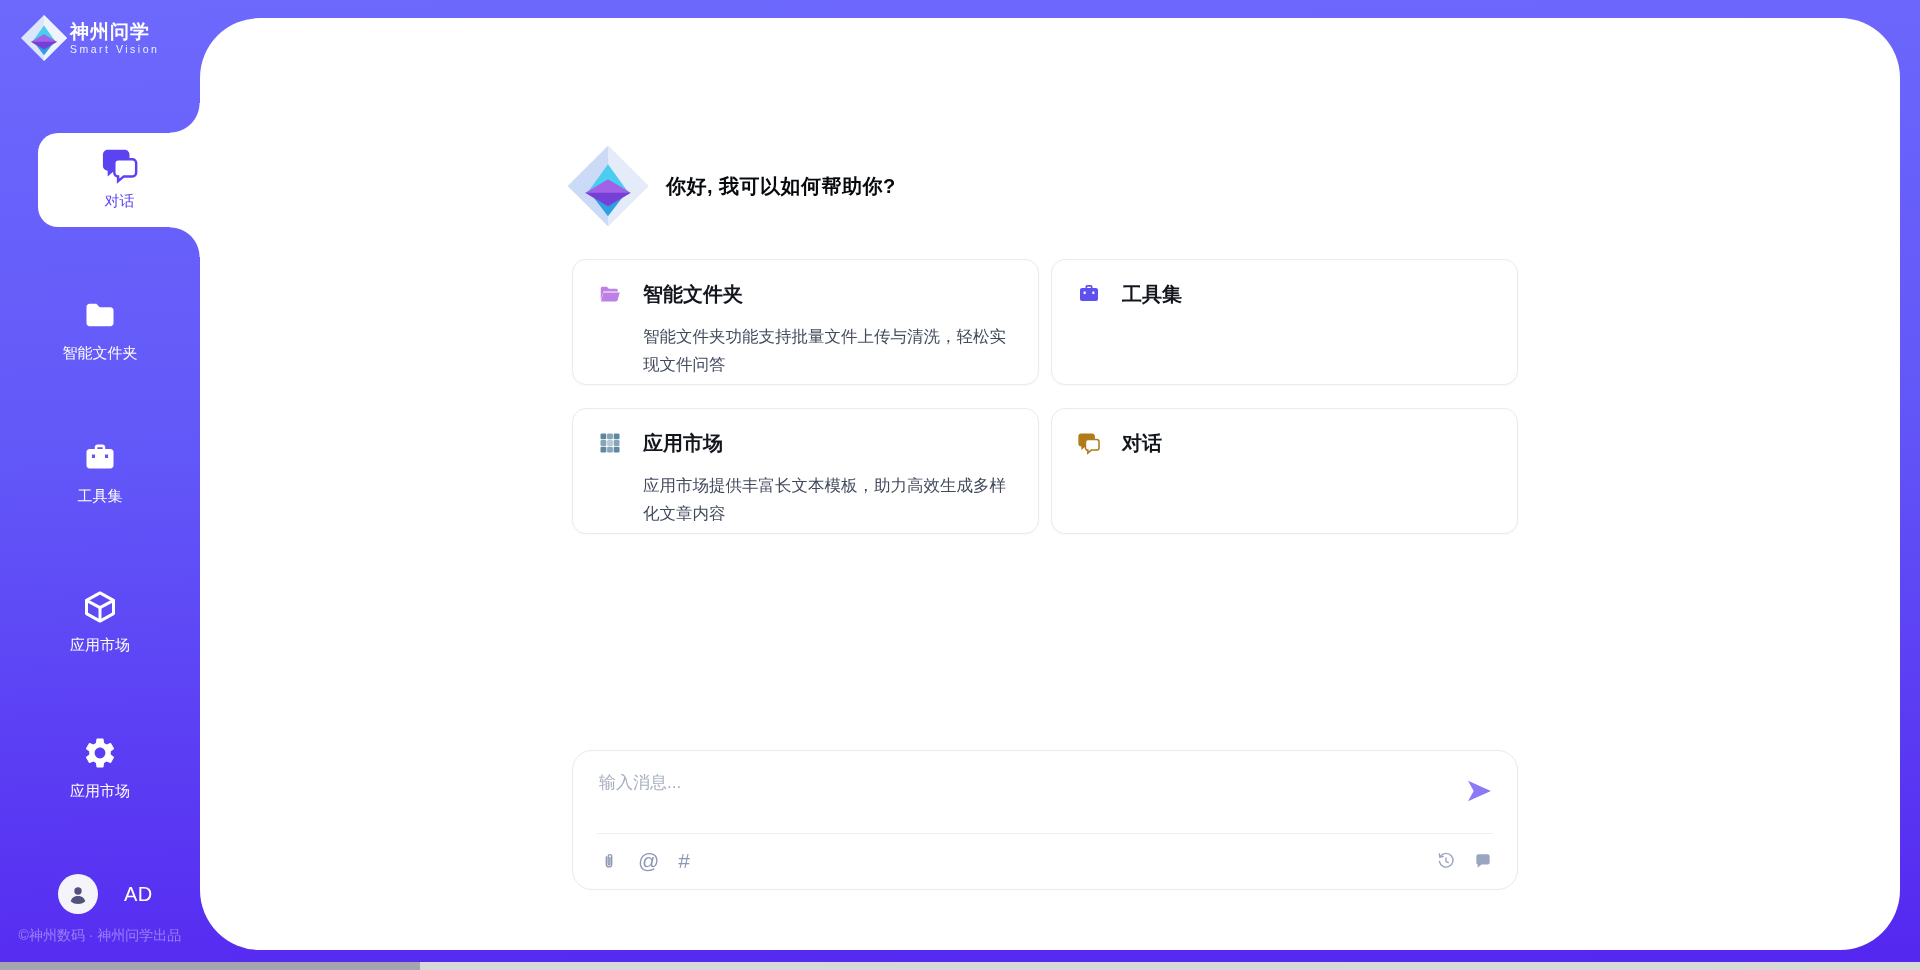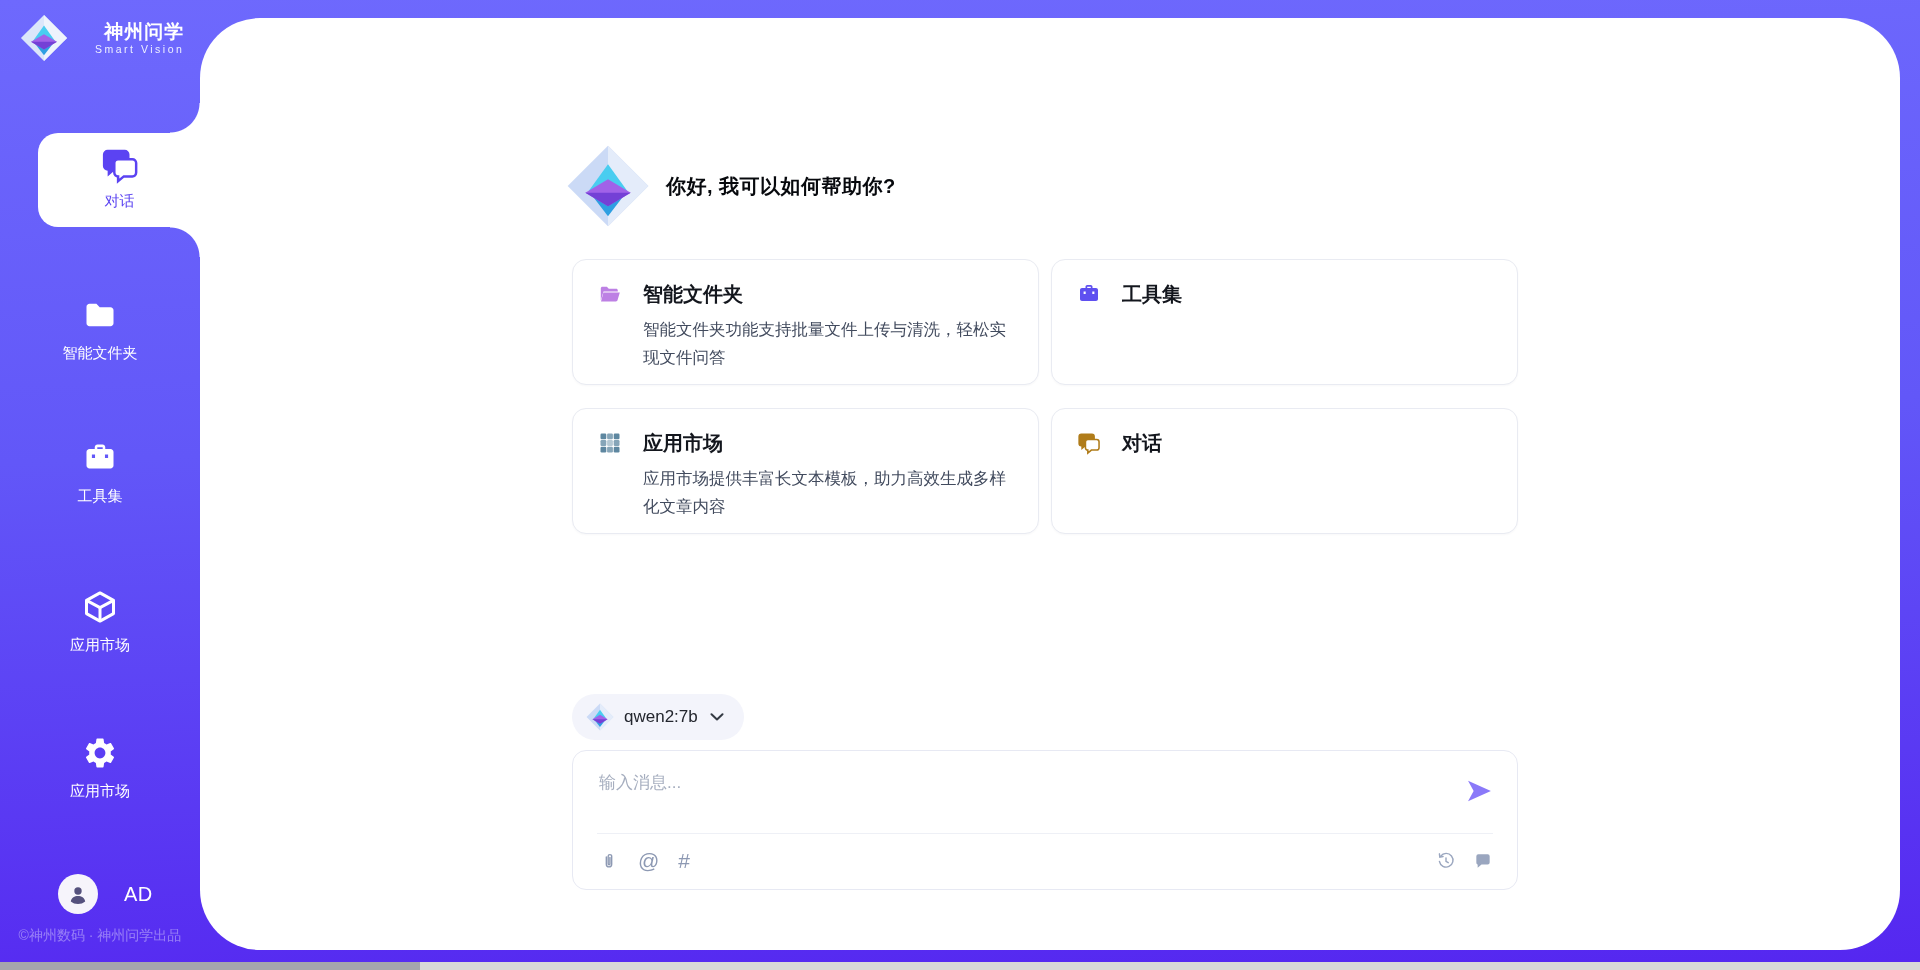--- a/index.html
+++ b/index.html
@@ -9,21 +9,21 @@
   .app { position:absolute; left:0; top:0; width:1920px; height:962px;
     background:linear-gradient(178deg,#6e69fd 0%, #6257f8 45%, #5527f0 100%); }
 
   
   .panel { position:absolute; left:200px; top:18px; width:1700px; height:932px;
     background:#fff; border-radius:60px; }
 
   
   .sidebar { position:absolute; left:0; top:0; width:200px; height:962px; }
 
-  .logo { position:absolute; left:20px; top:14px; display:flex; align-items:center; gap:27px;text-align:right; }
+  .logo { position:absolute; left:20px; top:14px; display:flex; align-items:center; gap:2px; }
   .logo-diamond { width:48px; height:48px; }
   .logo-name { color:#fff; font-size:19px; font-weight:700; letter-spacing:1px; line-height:22px; }
   .logo-sub { color:#eef0ff; font-size:10.5px; letter-spacing:2.5px; line-height:13px; }
 
   
   .tab-active { position:absolute; left:38px; top:133px; width:163px; height:94px;
     background:#fff; border-radius:20px 0 0 20px; cursor:pointer; text-align:center; }
   .fillet-top { position:absolute; left:170px; top:103px; width:30px; height:30px;
     background:radial-gradient(30px 30px at 0 0, rgba(0,0,0,0) 29px, #fff 30px); }
   .fillet-bottom { position:absolute; left:170px; top:227px; width:30px; height:30px;
@@ -51,31 +51,31 @@
   .greeting-diamond { width:84px; height:84px; }
   .greeting-text { font-size:20px; font-weight:700; color:#07090d; letter-spacing:.5px; }
 
   .cards { position:absolute; left:0; top:259px; width:946px;
     display:grid; grid-template-columns:467px 467px; column-gap:12px; row-gap:23px; }
   .card { height:126px; background:#fff; border:1px solid #e9ebf2; border-radius:14px;
     padding:19px 24px; cursor:pointer; box-shadow:0 1px 2px rgba(25,35,70,.03); }
   .card-head { display:flex; align-items:center; gap:20px; height:30px; }
   .card-icon { width:26px; height:24px; flex:0 0 auto; }
   .card-title { font-size:20px; font-weight:700; color:#13161d; }
-  .card-desc { margin-top:6px; padding-left:46px; font-size:16.5px; line-height:28px; color:#424b5e; }
+  .card-desc { margin-top:13px; padding-left:46px; font-size:16.5px; line-height:28px; color:#424b5e; }
 
   .model-pill { position:absolute; left:0; top:694px; height:46px; display:inline-flex;
     align-items:center; gap:10px; padding:0 20px 0 14px; background:#f3f4fb;
     border-radius:23px; cursor:pointer; }
   .pill-diamond { width:28px; height:28px; }
   .pill-label { font-size:17px; color:#23262e; }
   .pill-chevron { width:14px; height:8px; margin-left:2px; }
 
   .composer { position:absolute; left:0; top:750px; width:946px; height:140px;
-    background:#fff; border:1.5px solid #e7e9f3; border-radius:14px; }
+    background:#fff; border:1.5px solid #e7e9f3; border-radius:20px; }
   .composer-input { position:absolute; left:26px; top:20px; width:820px; height:52px;
     border:none; outline:none; resize:none; font-family:inherit; font-size:17px; color:#2a3040; background:transparent; }
   .composer-input::placeholder { color:#a6aebf; }
   .send-btn { position:absolute; right:24px; top:26px; width:28px; height:28px; cursor:pointer; }
   .composer-divider { position:absolute; left:24px; right:24px; top:82px; height:1px; background:#eef0f6; }
   .composer-tools { position:absolute; left:26px; bottom:18px; display:flex; align-items:center; gap:19px; }
   .tool { color:#8d99b3; cursor:pointer; display:flex; align-items:center; }
   .tool svg { width:20px; height:20px; }
   .glyph-tool { font-size:21px; line-height:20px; color:#8d99b3; }
   .composer-right { position:absolute; right:24px; bottom:18px; display:flex; align-items:center; gap:17px; }
@@ -220,34 +220,20 @@
         <div class="card-head">
           <svg class="card-icon" viewBox="0 0 44 40" fill="#b07c1a" style="color:#b07c1a">
             <path d="M9 4 h18 a5 5 0 0 1 5 5 v12 a5 5 0 0 1 -5 5 h-11 l-7 6 v-6 a5 5 0 0 1 -5 -5 v-12 a5 5 0 0 1 5 -5 z"></path>
             <path d="M20 14 h15 a4 4 0 0 1 4 4 v10 a4 4 0 0 1 -4 4 h-9 l-6 5 v-5 a4 4 0 0 1 -4 -4 v-10 a4 4 0 0 1 4 -4 z" fill="#fff" stroke="currentColor" stroke-width="2.6"></path>
           </svg>
           <span class="card-title">对话</span>
         </div>
       </div>
     </div>
 
-    <div class="model-pill">
-      <svg class="pill-diamond" viewBox="0 0 100 100">
-        <polygon points="50,2 98,50 50,98 2,50" fill="#cbdaf6"></polygon>
-        <polygon points="50,2 98,50 50,98" fill="#e4ecfa"></polygon>
-        <polygon points="50,24 73,56 27,56" fill="#49cdf0"></polygon>
-        <polygon points="27,56 73,56 50,86" fill="#2e9fe2"></polygon>
-        <polygon points="50,42 77,58 50,74 23,58" fill="#a162e8"></polygon>
-        <polygon points="23,58 77,58 50,74" fill="#7440d6"></polygon>
-      </svg>
-      <span class="pill-label">qwen2:7b</span>
-      <svg class="pill-chevron" viewBox="0 0 14 8" fill="none" stroke="#343a44" stroke-width="2" stroke-linecap="round" stroke-linejoin="round">
-        <path d="M1.5 1.2 L7 6.5 L12.5 1.2"></path>
-      </svg>
-    </div>
 
     <div class="composer">
       <textarea class="composer-input" placeholder="输入消息..." style=""></textarea>
 
       <svg class="send-btn" viewBox="0 0 24 24" fill="#8a79f9">
         <path d="M2.6 3.2 L22.2 12 L2.6 20.8 L7.4 12 Z"></path>
       </svg>
 
       <div class="composer-divider"></div>
 

